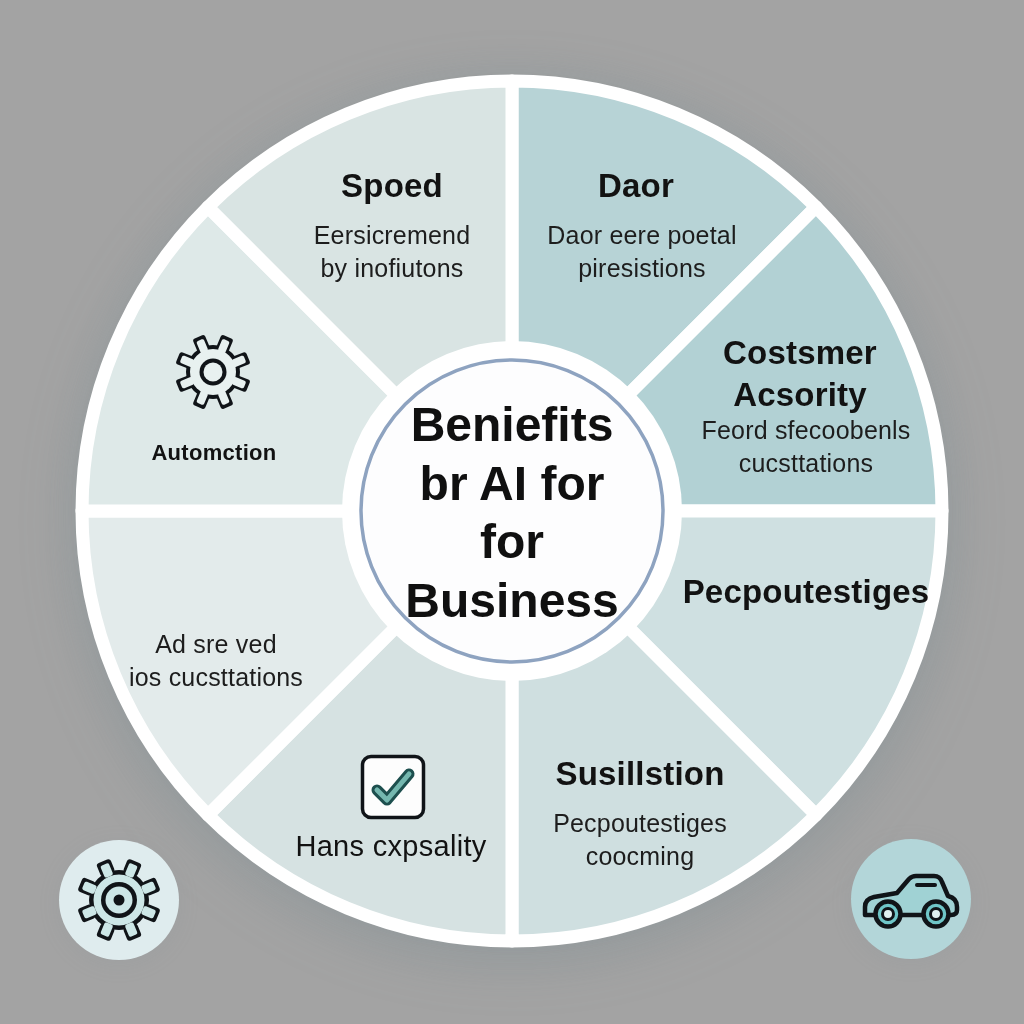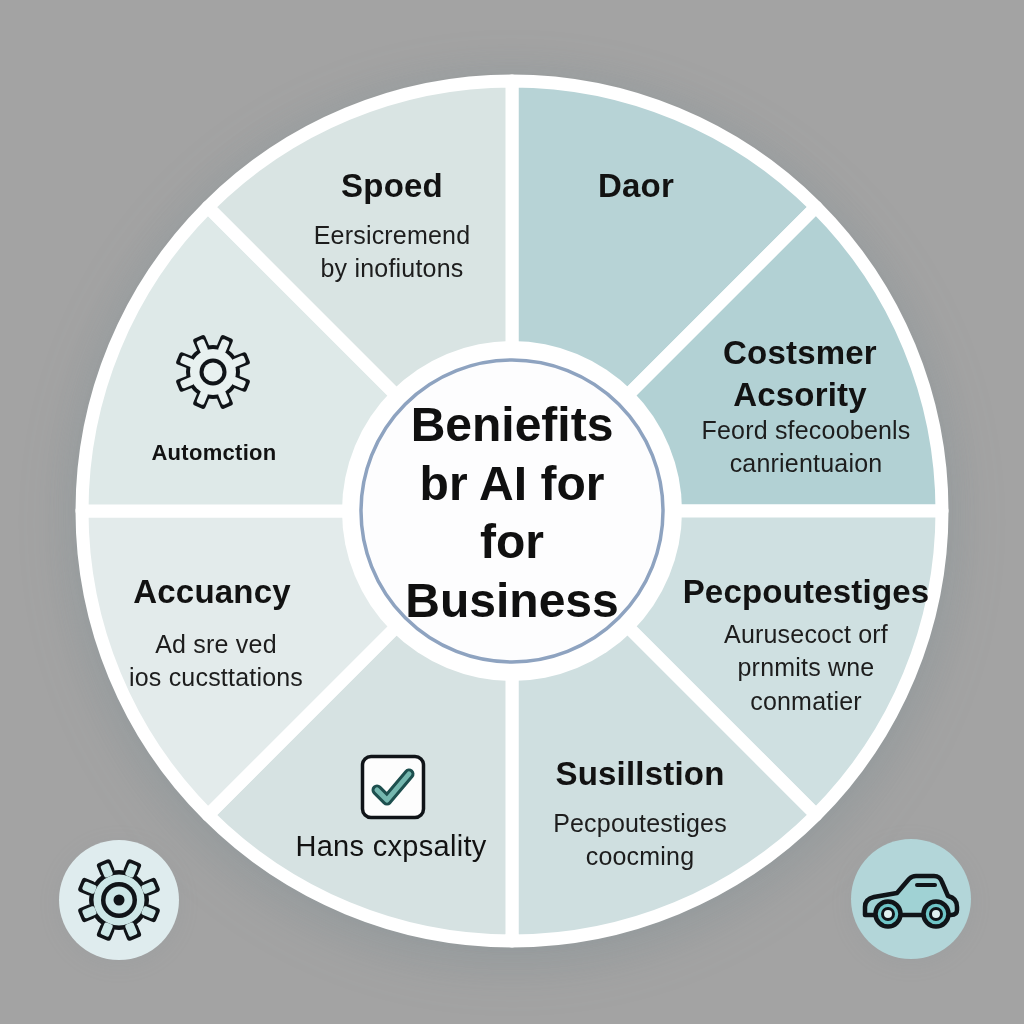--- a/index.html
+++ b/index.html
@@ -116,38 +116,36 @@
         <circle cx="25" cy="15" r="5.5" stroke-width="3" fill="#dff0f0" stroke="#101418"></circle>
       </g>
     </g>
   </svg>
 
   <div class="t title" style="left:392px;top:186px;">Spoed</div>
   <div class="t sub" style="left:392px;top:252px;text-align:center;">Eersicremend
 by inofiutons</div>
 
   <div class="t title" style="left:636px;top:186px;">Daor</div>
+  <div class="t sub" style="left:642px;top:252px;">Daor eere poetal
+piresistions</div>
 
   <div class="t title" style="left:800px;top:374px;">Costsmer
 Acsority</div>
   <div class="t sub" style="left:806px;top:447px;">Feord sfecoobenls
-canrientuaion</div>
+cucsttations</div>
 
   <div class="t title" style="left:806px;top:592px;">Pecpoutestiges</div>
-  <div class="t sub" style="left:806px;top:668px;">Aurusecoct orf
-prnmits wne
-conmatier</div>
 
   <div class="t title" style="left:640px;top:774px;">Susillstion</div>
   <div class="t sub" style="left:640px;top:840px;">Pecpoutestiges
 coocming</div>
 
   <div class="t label" style="left:391px;top:846px;text-align:center;">Hans cxpsality</div>
 
-  <div class="t title" style="left:212px;top:592px;">Accuancy</div>
   <div class="t sub" style="left:216px;top:661px;">Ad sre ved
 ios cucsttations</div>
 
   <div class="t label-bold" style="left:214px;top:453px;">Automction</div>
 
   <div class="t center-text" style="left:512px;top:513px;">Beniefits
 br AI for
 for
 Business</div>
 

